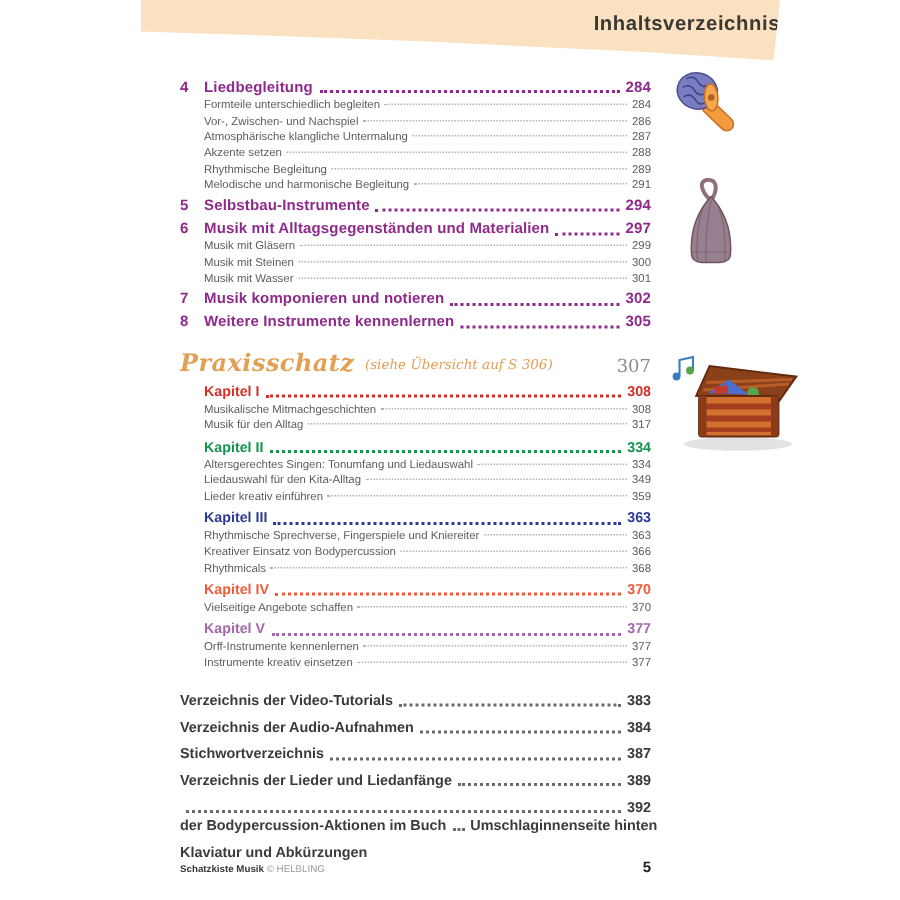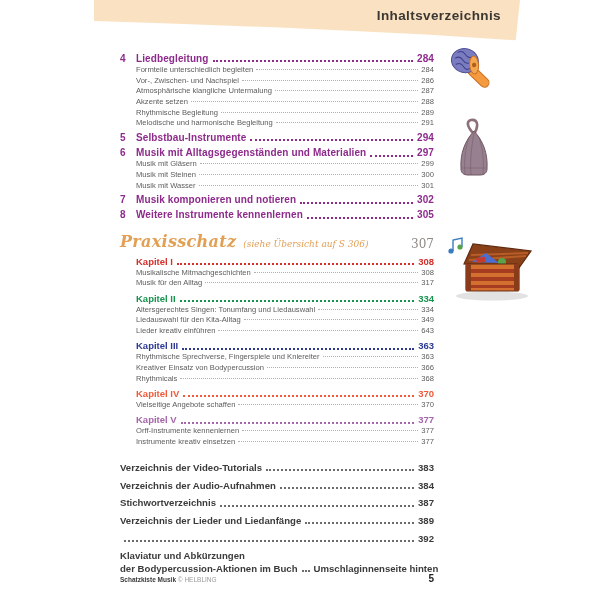--- a/index.html
+++ b/index.html
@@ -6,21 +6,21 @@
   body{width:600px;height:600px;background:#ffffff;font-family:"Liberation Sans",sans-serif;overflow:hidden;}
   .page{position:relative;width:600px;height:600px;background:#ffffff;}
 
   
   .banner{
     position:absolute;left:94px;top:0;width:426px;height:42px;
     background:#fae1c1;
     clip-path:polygon(0 0,100% 0,99% 96%,78% 82%,45% 66%,18% 56%,0 50%);
   }
   .banner-title{
-    position:absolute;right:19px;top:8px;
+    position:absolute;right:0;top:8px;
     font-size:13.5px;font-weight:bold;color:#3b3733;letter-spacing:.4px;
   }
 
   .content{position:absolute;left:120px;top:49px;width:314px;}
 
   .row{display:flex;align-items:flex-end;line-height:1.18;}
   .row .num{width:16px;font-weight:bold;flex:0 0 16px;}
   .row .lbl{white-space:nowrap;}
   .row .dots{flex:1 1 auto;min-width:8px;border-bottom:2px dotted currentColor;margin:0 4px 2px 4px;}
   .row .pg{white-space:nowrap;}
@@ -174,21 +174,21 @@
           <span class="pg">334</span>
         </div>
         <div class="row sub">
           <span class="lbl">Liedauswahl für den Kita-Alltag</span>
           <span class="dots"></span>
           <span class="pg">349</span>
         </div>
         <div class="row sub">
           <span class="lbl">Lieder kreativ einführen</span>
           <span class="dots"></span>
-          <span class="pg">643</span>
+          <span class="pg">359</span>
         </div>
         <div class="row kap" style="color: rgb(44, 58, 148);">
           <span class="lbl">Kapitel III</span>
           <span class="dots"></span>
           <span class="pg">363</span>
         </div>
         <div class="row sub">
           <span class="lbl">Rhythmische Sprechverse, Fingerspiele und Kniereiter</span>
           <span class="dots"></span>
           <span class="pg">363</span>
@@ -248,27 +248,27 @@
         </div>
         <div class="row app">
           <span class="lbl">Verzeichnis der Lieder und Liedanfänge</span>
           <span class="dots"></span>
           <span class="pg">389</span>
         </div>
         <div class="row app">
           <span class="dots"></span>
           <span class="pg">392</span>
         </div>
+        <div class="row app special">
+          <span class="lbl">der Bodypercussion-Aktionen im Buch</span>
+          <span class="dots"></span>
+          <span class="pg">Umschlaginnenseite hinten</span>
+        </div>
         <div class="row app noline">
           <span class="lbl">Klaviatur und Abkürzungen</span>
-        </div>
-        <div class="row app special">
-          <span class="lbl">der Bodypercussion-Aktionen im Buch</span>
-          <span class="dots"></span>
-          <span class="pg">Umschlaginnenseite hinten</span>
         </div>
       </div>
   </div>
 
   <svg id="icon-top" class="icon" viewBox="0 0 56 56">
     <g transform="rotate(14 24 20)">
       <rect x="26" y="19" width="26" height="9" rx="4.5" fill="#f49a3f" stroke="#c96f24" stroke-width="1" transform="rotate(30 26 19)"></rect>
       <ellipse cx="18" cy="17" rx="13.5" ry="12" fill="#7a7cc0" stroke="#4d4d92" stroke-width="1"></ellipse>
       <path d="M9 11 q4 -4 8 0 t8 0 M8 17 q4 -4 8 0 t8 0 M10 23 q4 -4 8 0 t7 0" fill="none" stroke="#3f3f8a" stroke-width="1"></path>
       <ellipse cx="28" cy="19" rx="4.5" ry="9" fill="#f4a74f" stroke="#c96f24" stroke-width="1" transform="rotate(-18 28 19)"></ellipse>

